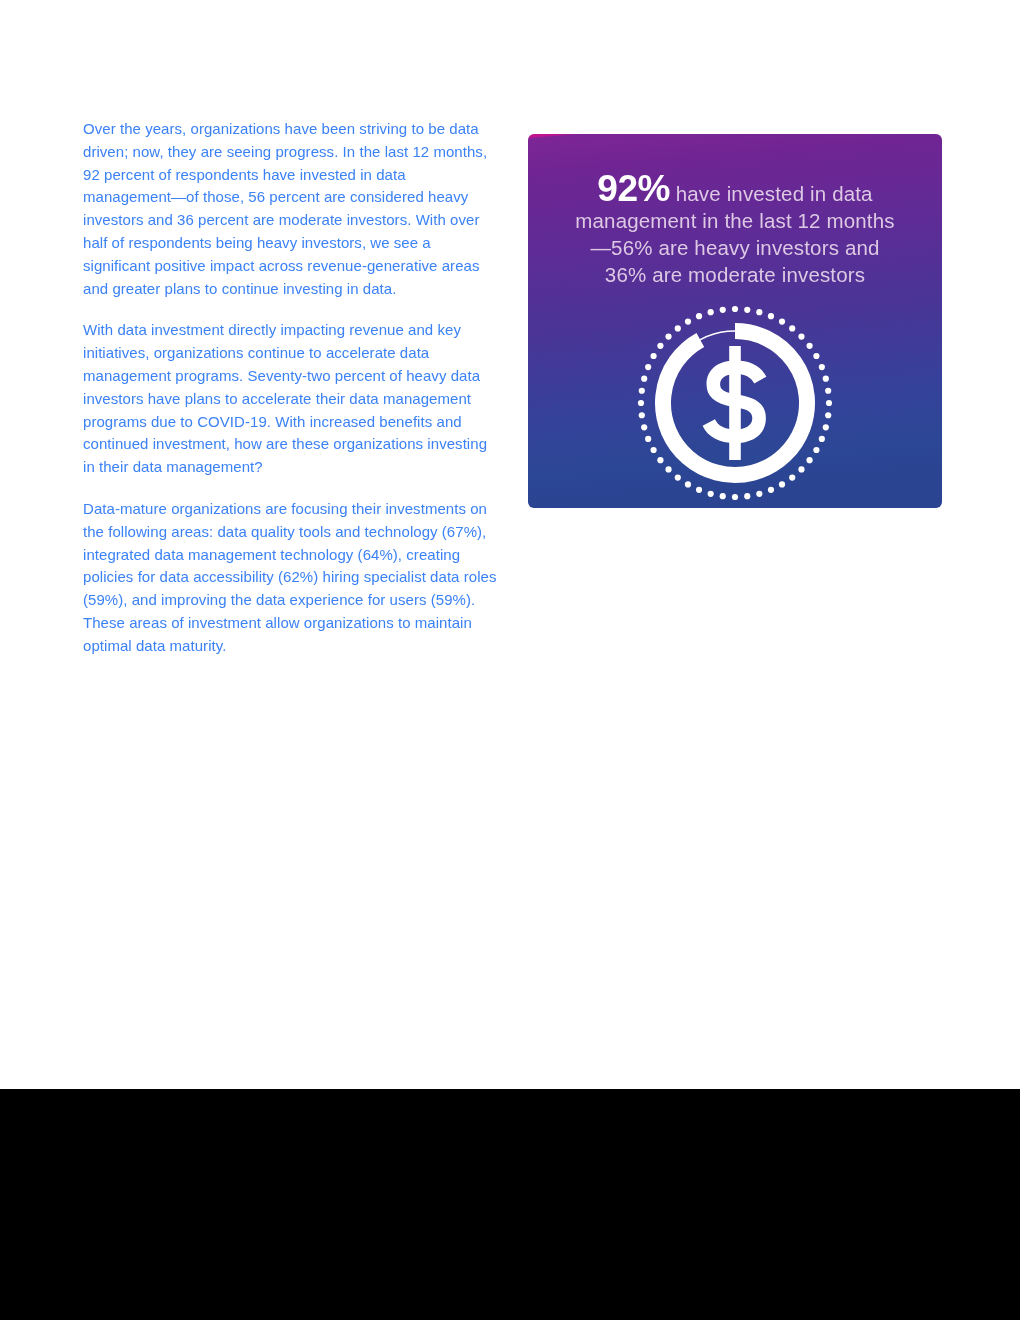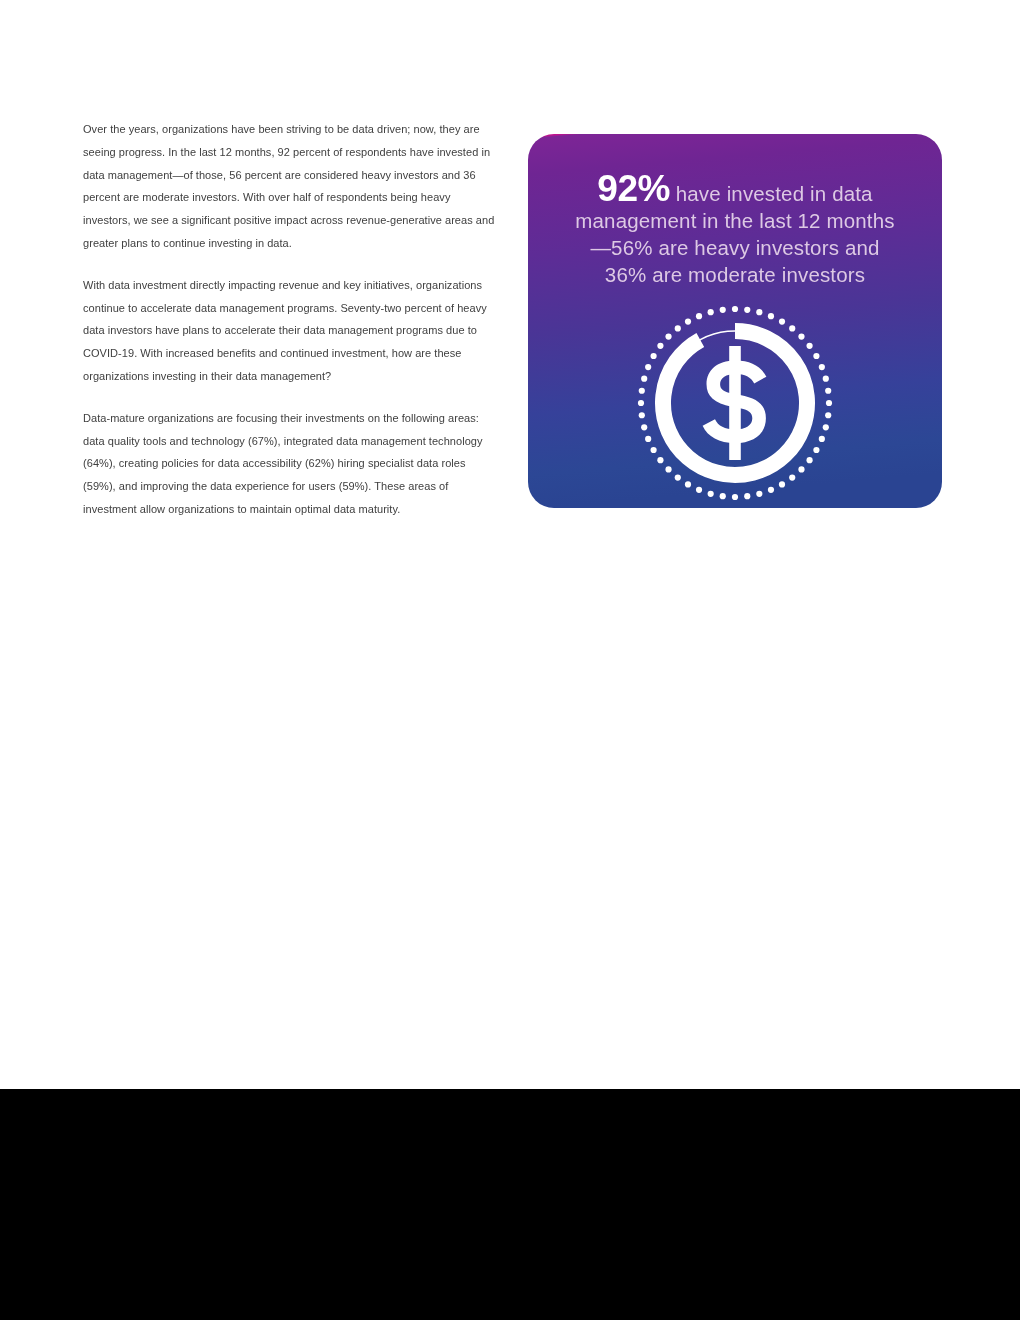--- a/index.html
+++ b/index.html
@@ -37,37 +37,37 @@
   .section-heading {
     font-size: 16.5px;
     line-height: 22px;
     color: #6e76a0;
     font-weight: 400;
     letter-spacing: 0.2px;
     margin: 0 0 9px 0;
   }
 
   .body-par {
-    font-size: 11px;
+    font-size: 15px;
     line-height: 22.8px;
-    color: #404040;
+    color: #3b82f6;
     letter-spacing: 0.05px;
     margin: 0 11px 19px 0;
     text-align: left;
   }
   .body-par:last-child { margin-bottom: 0; }
 
   
   .callout {
     position: absolute;
     left: 528px;
     top: 134px;
     width: 414px;
     height: 374px;
-    border-radius: 26px;
+    border-radius: 6px;
     background: linear-gradient(175deg,
                 #c2138f 0px,
                 #c2138f 3px,
                 #7d2596 5px,
                 #6f2593 40px,
                 #5e2c96 120px,
                 #4a3596 200px,
                 #36419a 280px,
                 #2c4795 340px,
                 #2a4492 374px);

